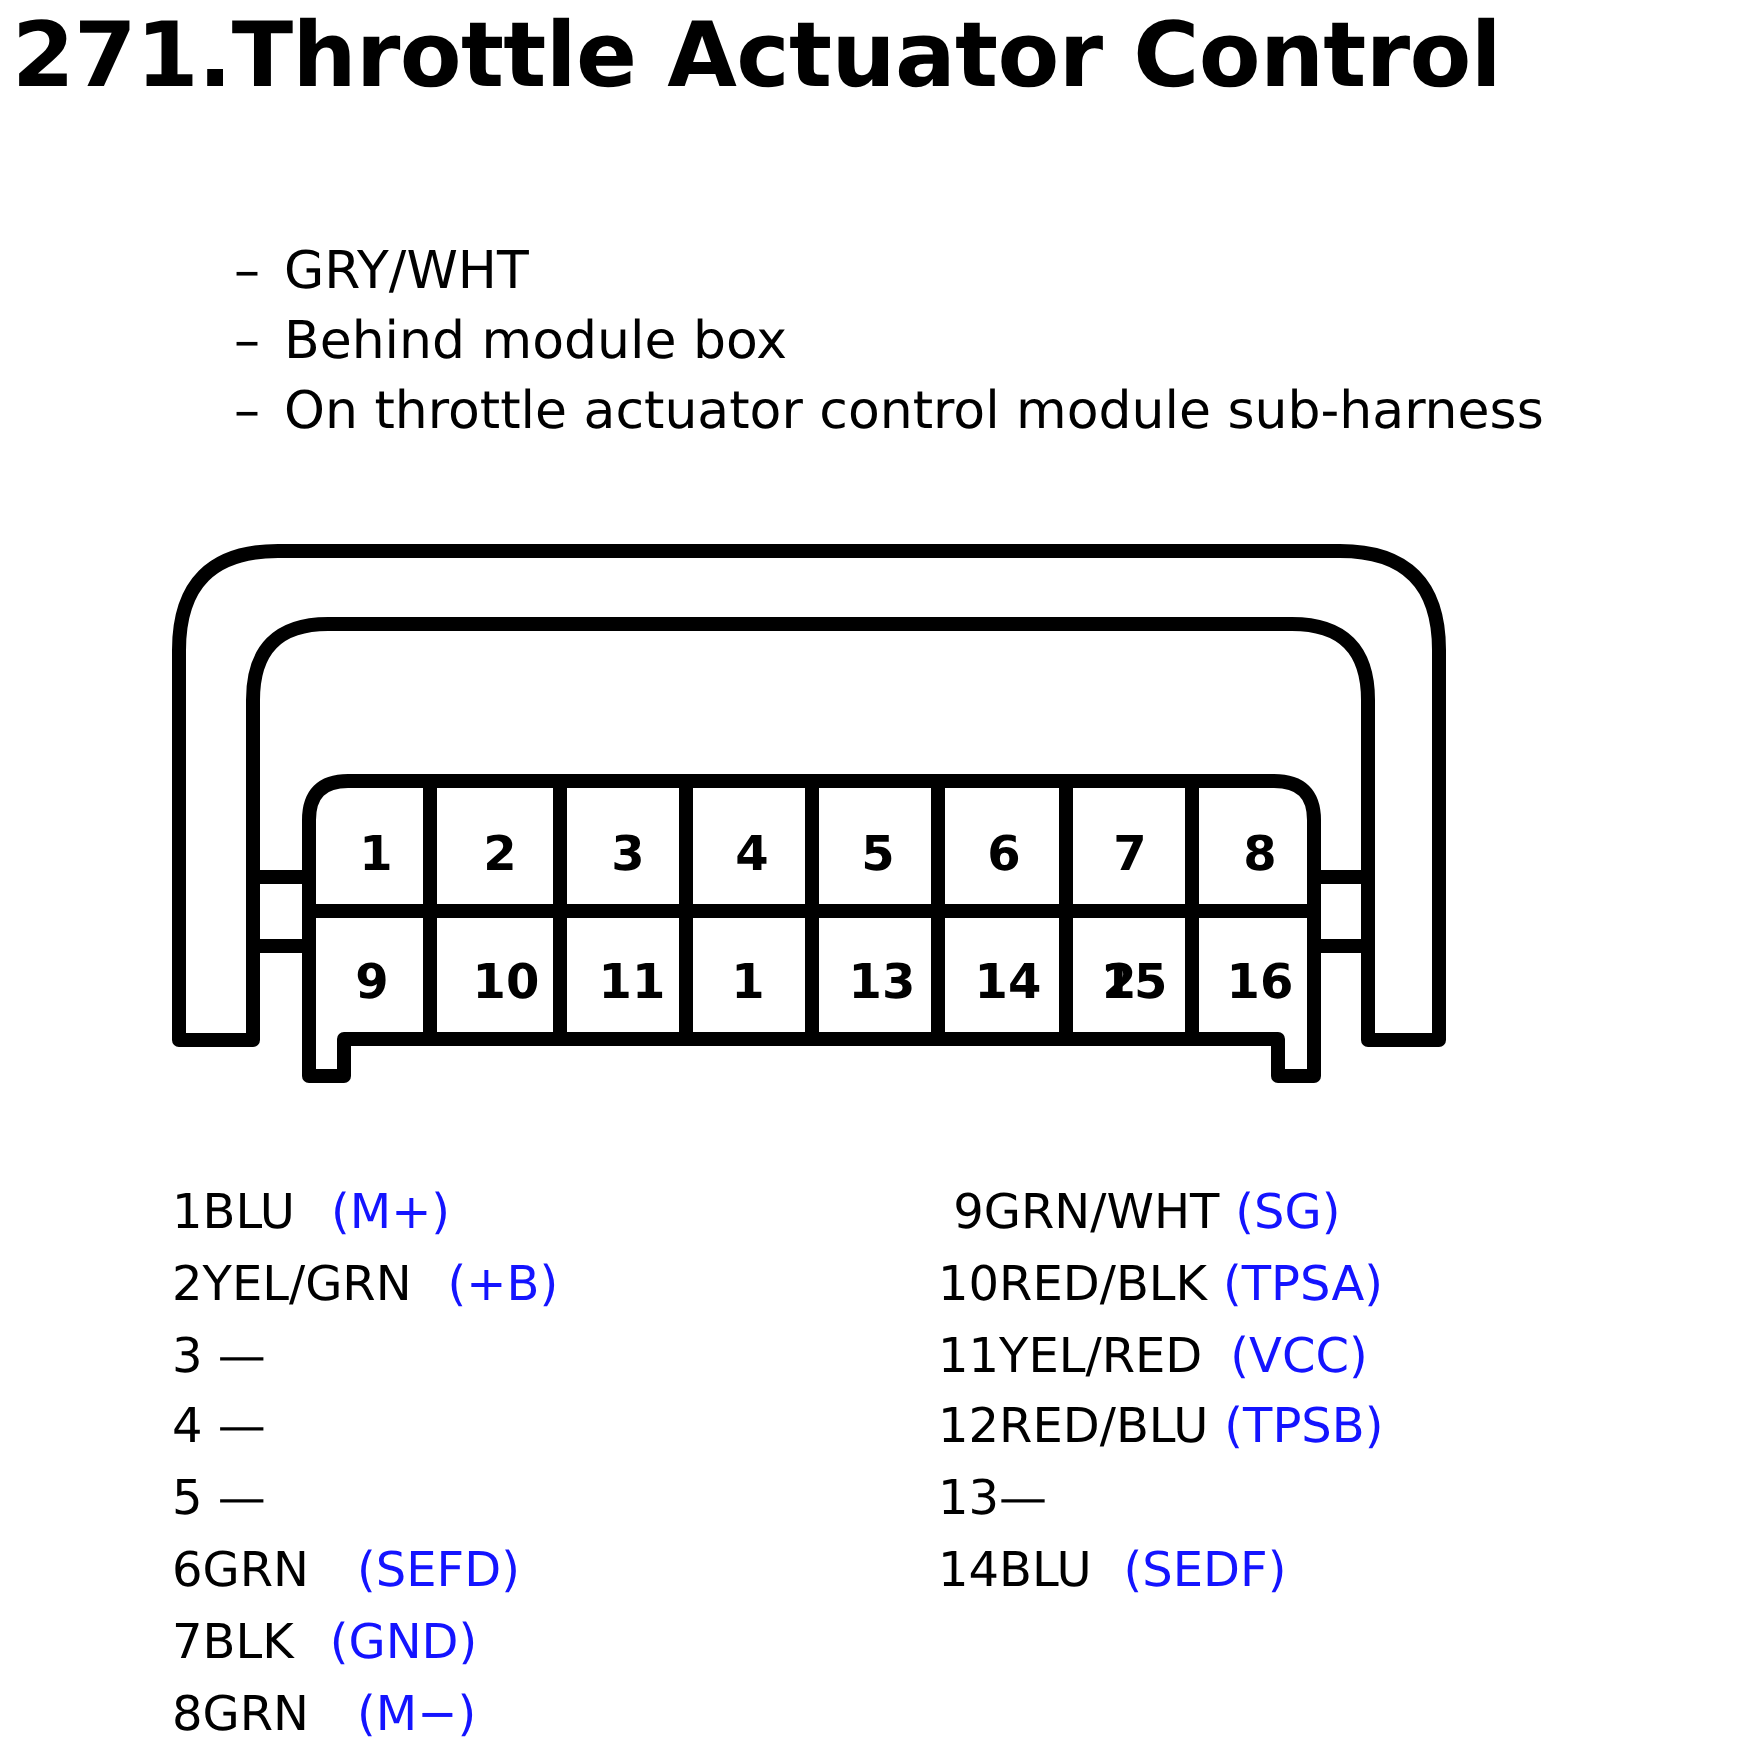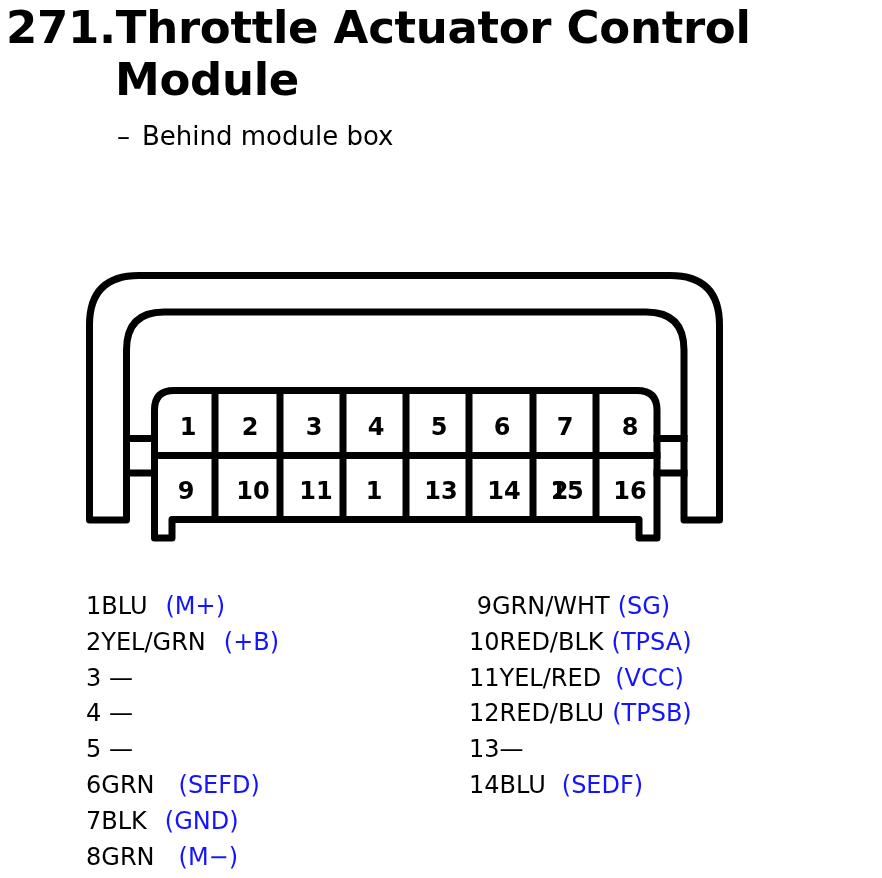--- a/index.html
+++ b/index.html
@@ -68,25 +68,26 @@
     .pinlist.right { left: 469px; top: 589px; }
     .pin-row { height: 35.8px; }
     .pin-func { color: #1414ff; }
     .gap { display: inline-block; }
   </style>
 </head>
 <body>
 
 <h1 class="title">
   <span class="num">271.</span><span>Throttle Actuator Control</span>
-  <span class="line2">Module</span>
 </h1>
 
 <ul class="bullets">
+  <li><span class="dash">–</span><span>GRY/WHT</span></li>
   <li><span class="dash">–</span><span>Behind module box</span></li>
+  <li><span class="dash">–</span><span>On throttle actuator control module sub-harness</span></li>
 </ul>
 
 <div class="connector">
   <svg width="882" height="580" viewBox="0 0 882 580" xmlns="http://www.w3.org/2000/svg">
     <g fill="none" stroke="#000" stroke-width="7" stroke-linejoin="round" stroke-linecap="square">
 
       <path d="M89.5 520 L89.5 325 Q89.5 275.5 139 275.5 L670 275.5 Q719.5 275.5 719.5 325 L719.5 520 L684 520 L684 350 Q684 312 646 312 L164 312 Q126.5 312 126.5 350 L126.5 520 Z"></path>
 
       <path d="M154.5 538 L154.5 410 Q154.5 390.5 174 390.5 L637 390.5 Q657 390.5 657 410 L657 538 L639 538 L639 519.5 L172 519.5 L172 538 Z"></path>
 

